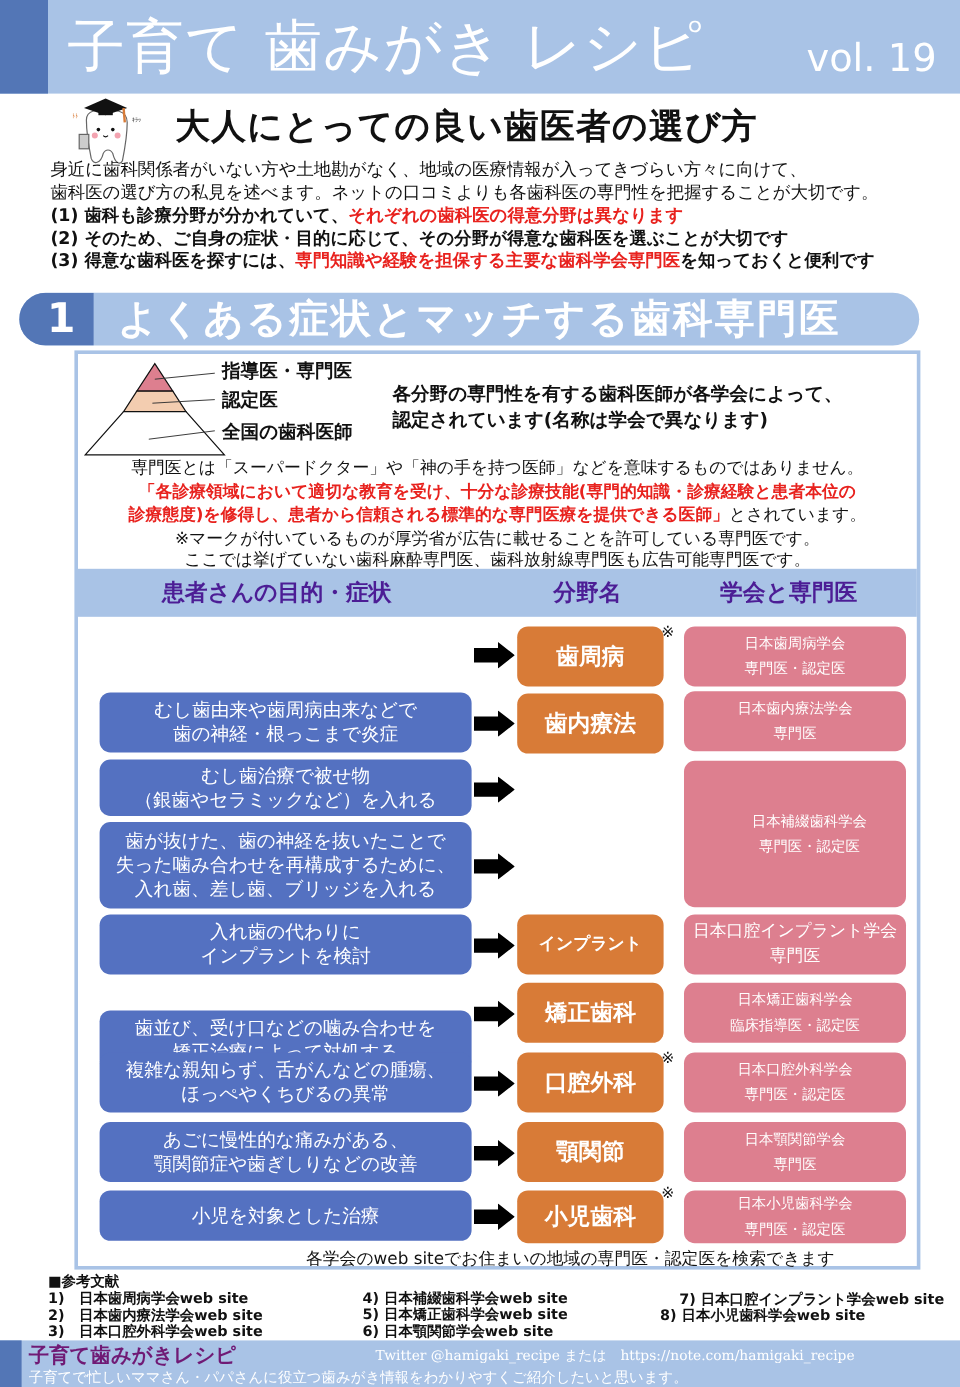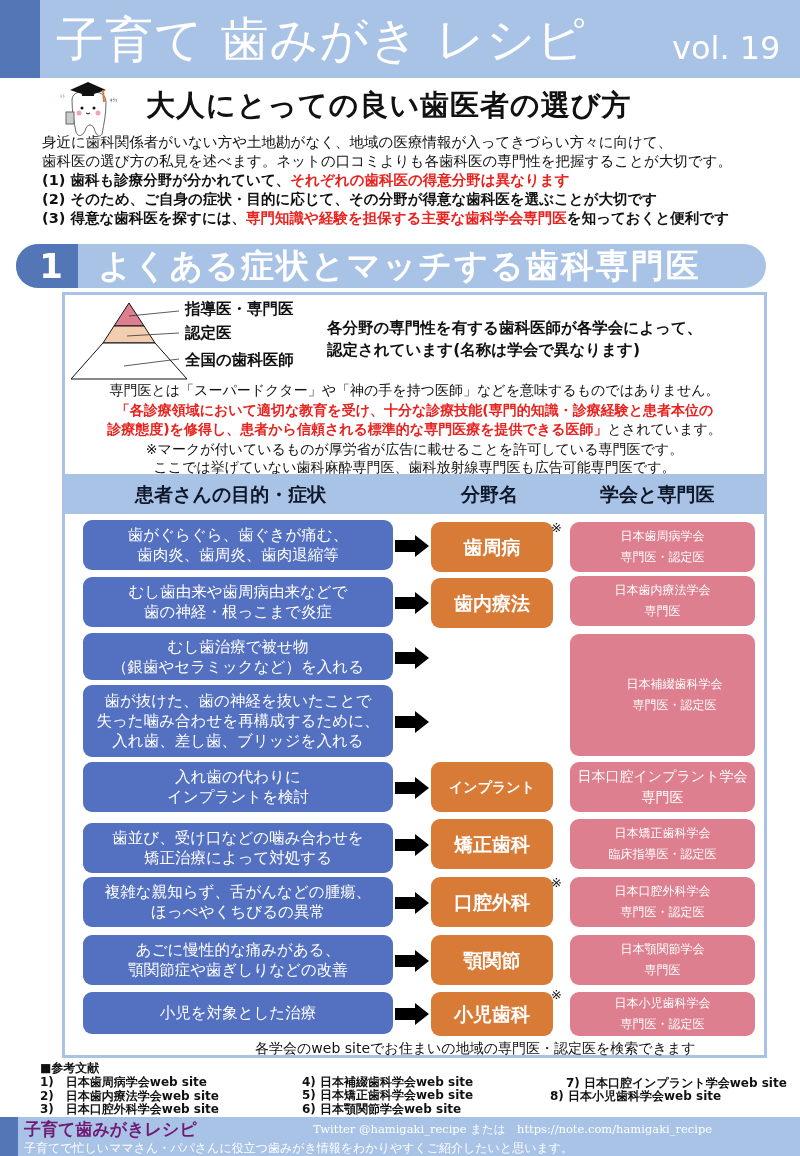--- a/index.html
+++ b/index.html
@@ -29,21 +29,21 @@
   
   .box { position: absolute; left: 62px; top: 292px; width: 705px; height: 766px; border: 3px solid #a9c3e6; background: #fff; }
 
   .pyramid { position: absolute; left: 4px; top: 6px; width: 120px; height: 80px; }
   .pyr-label { position: absolute; font-size: 15.5px; font-weight: bold; white-space: nowrap; }
   .pyr-desc { position: absolute; left: 262px; top: 22px; font-size: 15.5px; font-weight: bold; line-height: 22px; white-space: nowrap; }
 
   .def { position: absolute; left: 0; width: 699px; text-align: center; font-size: 14px; white-space: nowrap; line-height: 19px; }
 
   .thead { position: absolute; left: 0; top: 179px; width: 699px; height: 40px; background: #a9c3e6; }
-  .th { position: absolute; top: 0; line-height: 40px; color: #0f172a; font-size: 19px; font-weight: bold; white-space: nowrap; }
+  .th { position: absolute; top: 0; line-height: 40px; color: #4c1d95; font-size: 19px; font-weight: bold; white-space: nowrap; }
 
   .sym { position: absolute; background: #5471c1; color: #fff; border-radius: 9px; text-align: center; font-size: 15.5px; line-height: 20px; display: flex; align-items: center; justify-content: center; flex-direction: column; white-space: nowrap; }
   .arrow { position: absolute; width: 34px; height: 22px; }
   .fld { position: absolute; background: #d87b37; color: #fff; border-radius: 9px; font-size: 19px; font-weight: bold; display: flex; align-items: center; justify-content: center; flex-direction: column; text-align: center; line-height: 26px; white-space: nowrap; }
   .soc { position: absolute; background: #dd7f8f; color: #fff; border-radius: 9px; font-size: 12px; line-height: 21px; display: flex; align-items: center; justify-content: center; flex-direction: column; text-align: center; white-space: nowrap; }
   .mark { position: absolute; font-size: 13px; color: #111; }
   .search-note { position: absolute; left: 190px; top: 745px; font-size: 14px; white-space: nowrap; }
 
   
   .refs-title { position: absolute; left: 40px; top: 1060px; font-size: 12px; font-weight: bold; }
@@ -118,24 +118,20 @@
   <div class="def" style="top:125px;"><span class="red">診療態度)を修得し、患者から信頼される標準的な専門医療を提供できる医師」</span><span>とされています。</span></div>
   <div class="def" style="top:145px;">※マークが付いているものが厚労省が広告に載せることを許可している専門医です。</div>
   <div class="def" style="top:163px;">ここでは挙げていない歯科麻酔専門医、歯科放射線専門医も広告可能専門医です。</div>
 
   <div class="thead">
     <div class="th" style="left:70px;">患者さんの目的・症状</div>
     <div class="th" style="left:396px;">分野名</div>
     <div class="th" style="left:535px;">学会と専門医</div>
   </div>
 
-  <div class="sym" style="left:18px; top:225px; width:310px; height:50px;">
-    <div>歯がぐらぐら、歯ぐきが痛む、</div>
-    <div>歯肉炎、歯周炎、歯肉退縮等</div>
-  </div>
   <svg class="arrow" style="left:330px; top:240px;" viewBox="0 0 34 22">
       <polygon points="0,5 20,5 20,0 34,11 20,22 20,17 0,17" fill="#000"></polygon>
     </svg>
   <div class="fld" style="left:366px; top:227px; width:122px; height:50px;">
       <div>歯周病</div>
     </div>
   <div class="mark" style="left:486px; top:225px;">※</div>
   <div class="soc" style="left:505px; top:227px; width:185px; height:50px;">
     <div>日本歯周病学会</div>
     <div>専門医・認定医</div>
@@ -184,21 +180,21 @@
       <polygon points="0,5 20,5 20,0 34,11 20,22 20,17 0,17" fill="#000"></polygon>
     </svg>
   <div class="fld" style="left:366px; top:467px; width:122px; height:50px; font-size:14px;">
       <div>インプラント</div>
     </div>
   <div class="soc" style="left:505px; top:467px; width:185px; height:50px; font-size:14px;">
     <div>日本口腔インプラント学会</div>
     <div>専門医</div>
   </div>
 
-  <div class="sym" style="left:18px; top:528px; width:310px; height:50px;align-items:center;">
+  <div class="sym" style="left:18px; top:547px; width:310px; height:50px;align-items:center;">
     <div>歯並び、受け口などの噛み合わせを</div>
     <div>矯正治療によって対処する</div>
   </div>
   <svg class="arrow" style="left:330px; top:539px;" viewBox="0 0 34 22">
       <polygon points="0,5 20,5 20,0 34,11 20,22 20,17 0,17" fill="#000"></polygon>
     </svg>
   <div class="fld" style="left:366px; top:524px; width:122px; height:50px;">
       <div>矯正歯科</div>
     </div>
   <div class="soc" style="left:505px; top:524px; width:185px; height:50px;">

